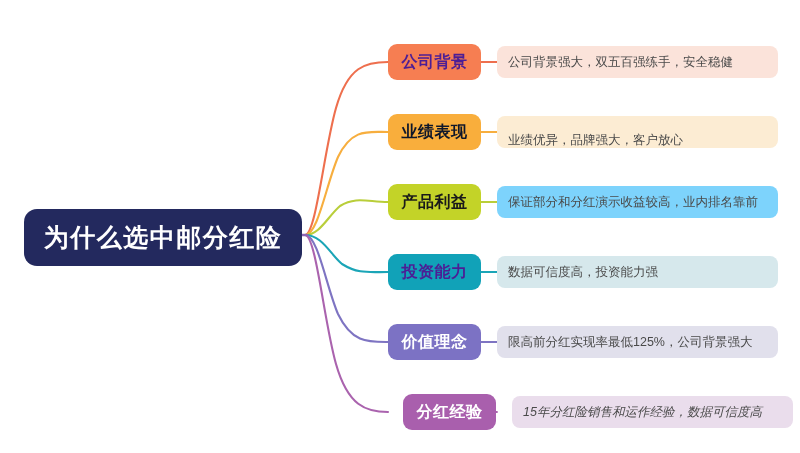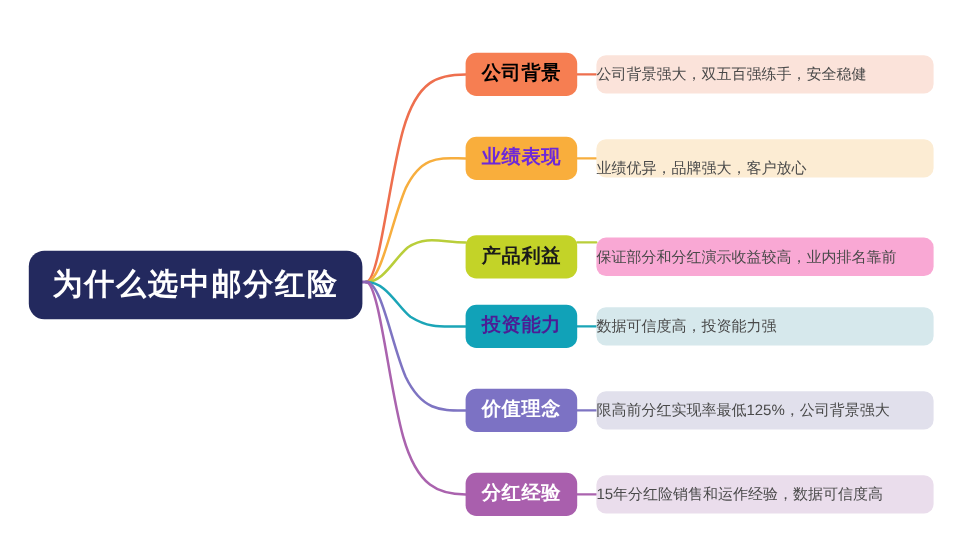--- a/index.html
+++ b/index.html
@@ -81,20 +81,21 @@
   .branch-desc {
     position: absolute;
     left: 109px;
     top: 2px;
     width: 281px;
     height: 32px;
     border-radius: 8px;
     display: flex;
     align-items: center;
     box-sizing: border-box;
+    padding-left: 11px;
   }
   .branch-desc-text {
     font-size: 12.5px;
     color: #4a4a4a;
     line-height: 1.2;
     white-space: nowrap;
   }
 </style>
 </head>
 <body style="background: rgb(255, 255, 255);">
@@ -120,41 +121,41 @@
       <line x1="481" y1="412" x2="497" y2="412" stroke="#AA63AE"></line>
     </g>
   </svg>
 
   <div class="central-node" style="background: rgb(35, 41, 94);">
     <span class="central-node-label" style="color: rgb(255, 255, 255);">为什么选中邮分红险</span>
   </div>
 
   <div class="branch" style="top:44px;">
     <div class="branch-chip" style="background: rgb(246, 126, 82);">
-      <span class="branch-chip-label" style="color: #000000; text-align: right;">公司背景</span>
+      <span class="branch-chip-label" style="color: #4c1d95; text-align: right;">公司背景</span>
     </div>
     <div class="branch-desc" style="background: rgb(251, 227, 218);">
       <span class="branch-desc-text">公司背景强大，双五百强练手，安全稳健</span>
     </div>
   </div>
 
   <div class="branch" style="top:114px;">
     <div class="branch-chip" style="background: rgb(249, 174, 60);">
-      <span class="branch-chip-label" style="color: #6d28d9;">业绩表现</span>
+      <span class="branch-chip-label" style="color: #0f172a;">业绩表现</span>
     </div>
     <div class="branch-desc" style="background: rgb(252, 236, 211); align-items: flex-end;">
       <span class="branch-desc-text">业绩优异，品牌强大，客户放心</span>
     </div>
   </div>
 
-  <div class="branch" style="top:196px;">
+  <div class="branch" style="top:184px;">
     <div class="branch-chip" style="background: rgb(195, 211, 40);">
       <span class="branch-chip-label" style="color: rgb(26, 26, 26);">产品利益</span>
     </div>
-    <div class="branch-desc" style="background: #f9a8d4;">
+    <div class="branch-desc" style="background: #7dd3fc;">
       <span class="branch-desc-text">保证部分和分红演示收益较高，业内排名靠前</span>
     </div>
   </div>
 
   <div class="branch" style="top:254px;">
     <div class="branch-chip" style="background: rgb(17, 162, 184);">
       <span class="branch-chip-label" style="color: #4c1d95;">投资能力</span>
     </div>
     <div class="branch-desc" style="background: rgb(214, 232, 236);">
       <span class="branch-desc-text">数据可信度高，投资能力强</span>
@@ -163,22 +164,22 @@
 
   <div class="branch" style="top:324px;">
     <div class="branch-chip" style="background: rgb(124, 114, 196); justify-content: center;">
       <span class="branch-chip-label" style="color: rgb(255, 255, 255);">价值理念</span>
     </div>
     <div class="branch-desc" style="background: rgb(225, 224, 236);">
       <span class="branch-desc-text">限高前分红实现率最低125%，公司背景强大</span>
     </div>
   </div>
 
-  <div class="branch" style="top:394px;">
+  <div class="branch" style="top:394px;margin-left:15px;">
     <div class="branch-chip" style="background: rgb(169, 95, 173);">
       <span class="branch-chip-label" style="color: rgb(255, 255, 255);">分红经验</span>
     </div>
-    <div class="branch-desc" style="background: rgb(234, 221, 236);">
+    <div class="branch-desc" style="background: rgb(234, 221, 236); font-style: italic;">
       <span class="branch-desc-text">15年分红险销售和运作经验，数据可信度高</span>
     </div>
   </div>
 
 </div>
 
 </body></html>

